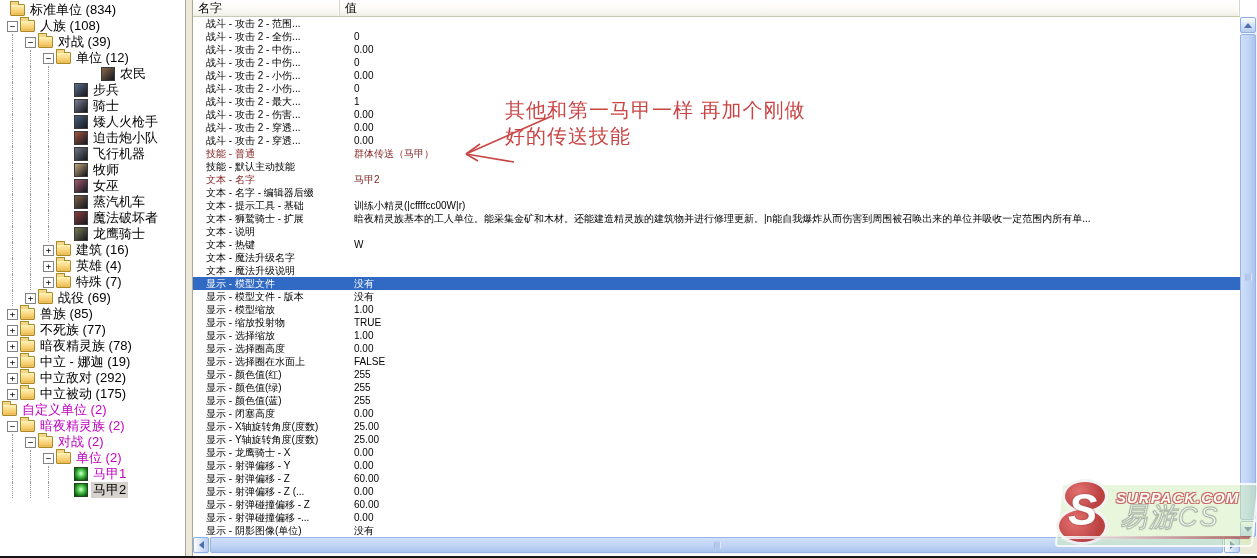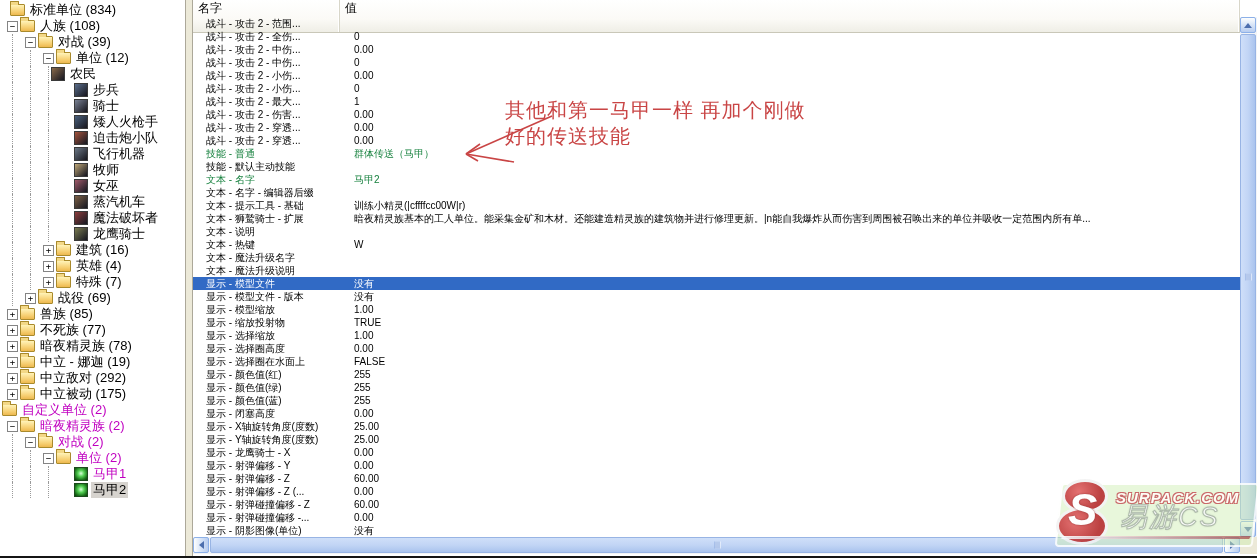--- a/index.html
+++ b/index.html
@@ -19,29 +19,29 @@
   .portrait-icon { width:14px; height:14px; min-width:14px; border:1px solid #3a3a3a; margin-right:3px; z-index:1; }
   .wisp-icon { width:14px; height:14px; min-width:14px; border:1px solid #1c4a1c; margin-right:3px; z-index:1; background:radial-gradient(circle at 50% 45%, #d8ffd8 0%, #55d055 35%, #1f7a1f 70%, #0a3a0a 100%); }
   .tree-label { padding:0 2px; }
   .tree-item.selected .tree-label { background:#d6d3ce; color:#000; }
 
   
   .splitter { position:absolute; left:185px; top:0; width:8px; height:556px; background:#ece9d8; border-left:1px solid #aca899; border-right:1px solid #aca899; }
 
   
   .table-pane { position:absolute; left:193px; top:0; right:0; height:556px; background:#fff; }
-  .col-header { position:absolute; left:0; top:0; right:17px; height:33px; display:flex; background:linear-gradient(180deg,#ffffff 0%,#fbfaf6 60%,#efeee6 100%); border-bottom:1px solid #c9c7b8; font-size:12px; }
+  .col-header { position:absolute; left:0; top:0; right:17px; height:17px; display:flex; background:linear-gradient(180deg,#ffffff 0%,#fbfaf6 60%,#efeee6 100%); border-bottom:1px solid #c9c7b8; font-size:12px; }
   .hcell { line-height:16px; padding-left:5px; color:#000; border-right:1px solid #d8d6c9; box-shadow:inset -1px 0 0 #ffffff; }
   .hcell.h-name { width:147px; min-width:147px; }
   .hcell.h-value { flex:1; }
   .rows { position:absolute; left:0; top:17px; right:17px; bottom:19px; overflow:hidden; }
   .prow { display:flex; height:13px; line-height:13px; font-size:10px; white-space:nowrap; color:#000;padding-left:9px; }
   .prow .c-name { width:147px; min-width:147px; padding-left:4px; overflow:hidden; }
   .prow .c-value { flex:1; padding-left:5px; overflow:hidden; }
-  .prow.modified { color:#15803d; }
+  .prow.modified { color:#7f1d1d; }
   .prow.selected { background:#316ac5; color:#fff; }
 
   
   .vscroll { position:absolute; right:0; top:17px; bottom:19px; width:17px; background:#f2f4f7; }
   .hscroll { position:absolute; left:0; right:17px; bottom:2px; height:17px; background:#f2f4f7; }
   .sb-btn { position:absolute; width:16px; height:16px; background:linear-gradient(180deg,#fdfefe 0%,#d7e4f7 50%,#b8cdf0 100%); border:1px solid #8cb0e8; border-radius:2px; display:flex; align-items:center; justify-content:center; }
   .hscroll .sb-btn { background:linear-gradient(90deg,#fdfefe 0%,#d7e4f7 50%,#b8cdf0 100%); }
   .tri { width:0; height:0; }
   .tri.up    { border-left:4px solid transparent; border-right:4px solid transparent; border-bottom:5px solid #4d6fae; }
   .tri.down  { border-left:4px solid transparent; border-right:4px solid transparent; border-top:5px solid #4d6fae; }
@@ -93,21 +93,21 @@
         <span class="folder-icon"></span>
         <span class="tree-label">对战 (39)</span>
       </div>
       <div class="tree-item" style="padding-left: 43px;">
         <span class="guide" style="left: 12px;"></span>
         <span class="guide" style="left: 30px;"></span>
         <span class="expander">−</span>
         <span class="folder-icon"></span>
         <span class="tree-label">单位 (12)</span>
       </div>
-      <div class="tree-item" style="padding-left: 38px;">
+      <div class="tree-item" style="padding-left: 88px;">
         <span class="guide" style="left: 12px;"></span>
         <span class="guide" style="left: 30px;"></span>
         <span class="guide" style="left: 48px;"></span>
         <span class="exp-spacer"></span>
         <span class="portrait-icon" style="background: linear-gradient(135deg, rgb(138, 106, 74) 0%, rgb(26, 26, 34) 95%);"></span>
         <span class="tree-label">农民</span>
       </div>
       <div class="tree-item" style="padding-left: 61px;">
         <span class="guide" style="left: 12px;"></span>
         <span class="guide" style="left: 30px;"></span>

